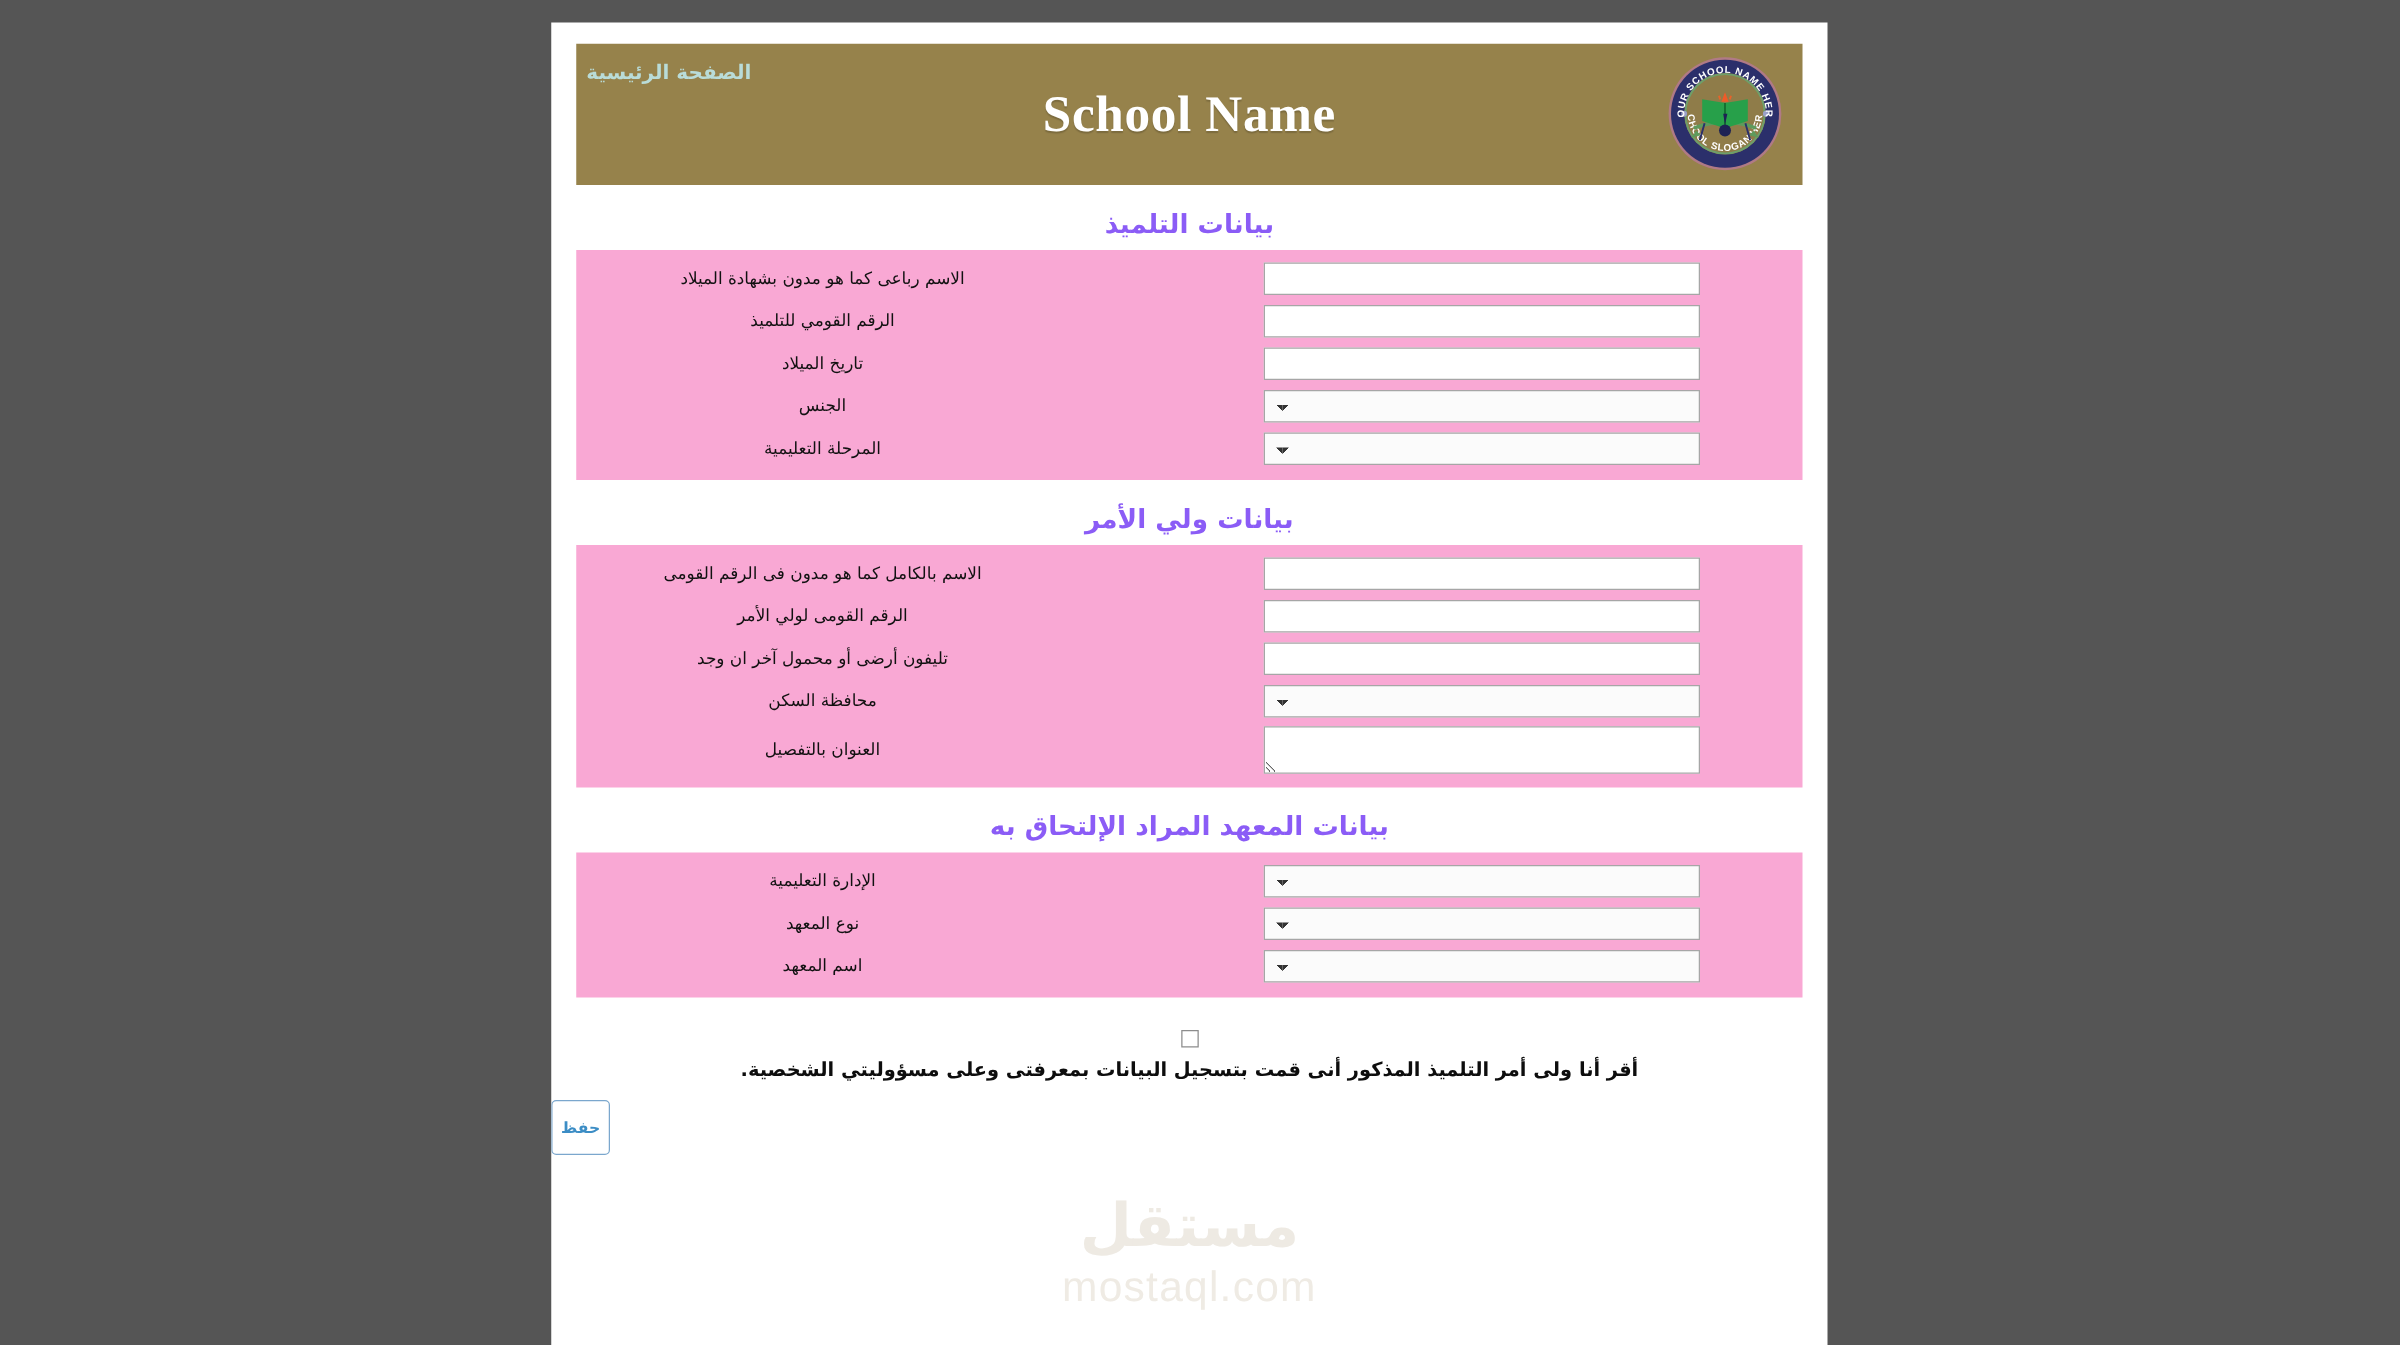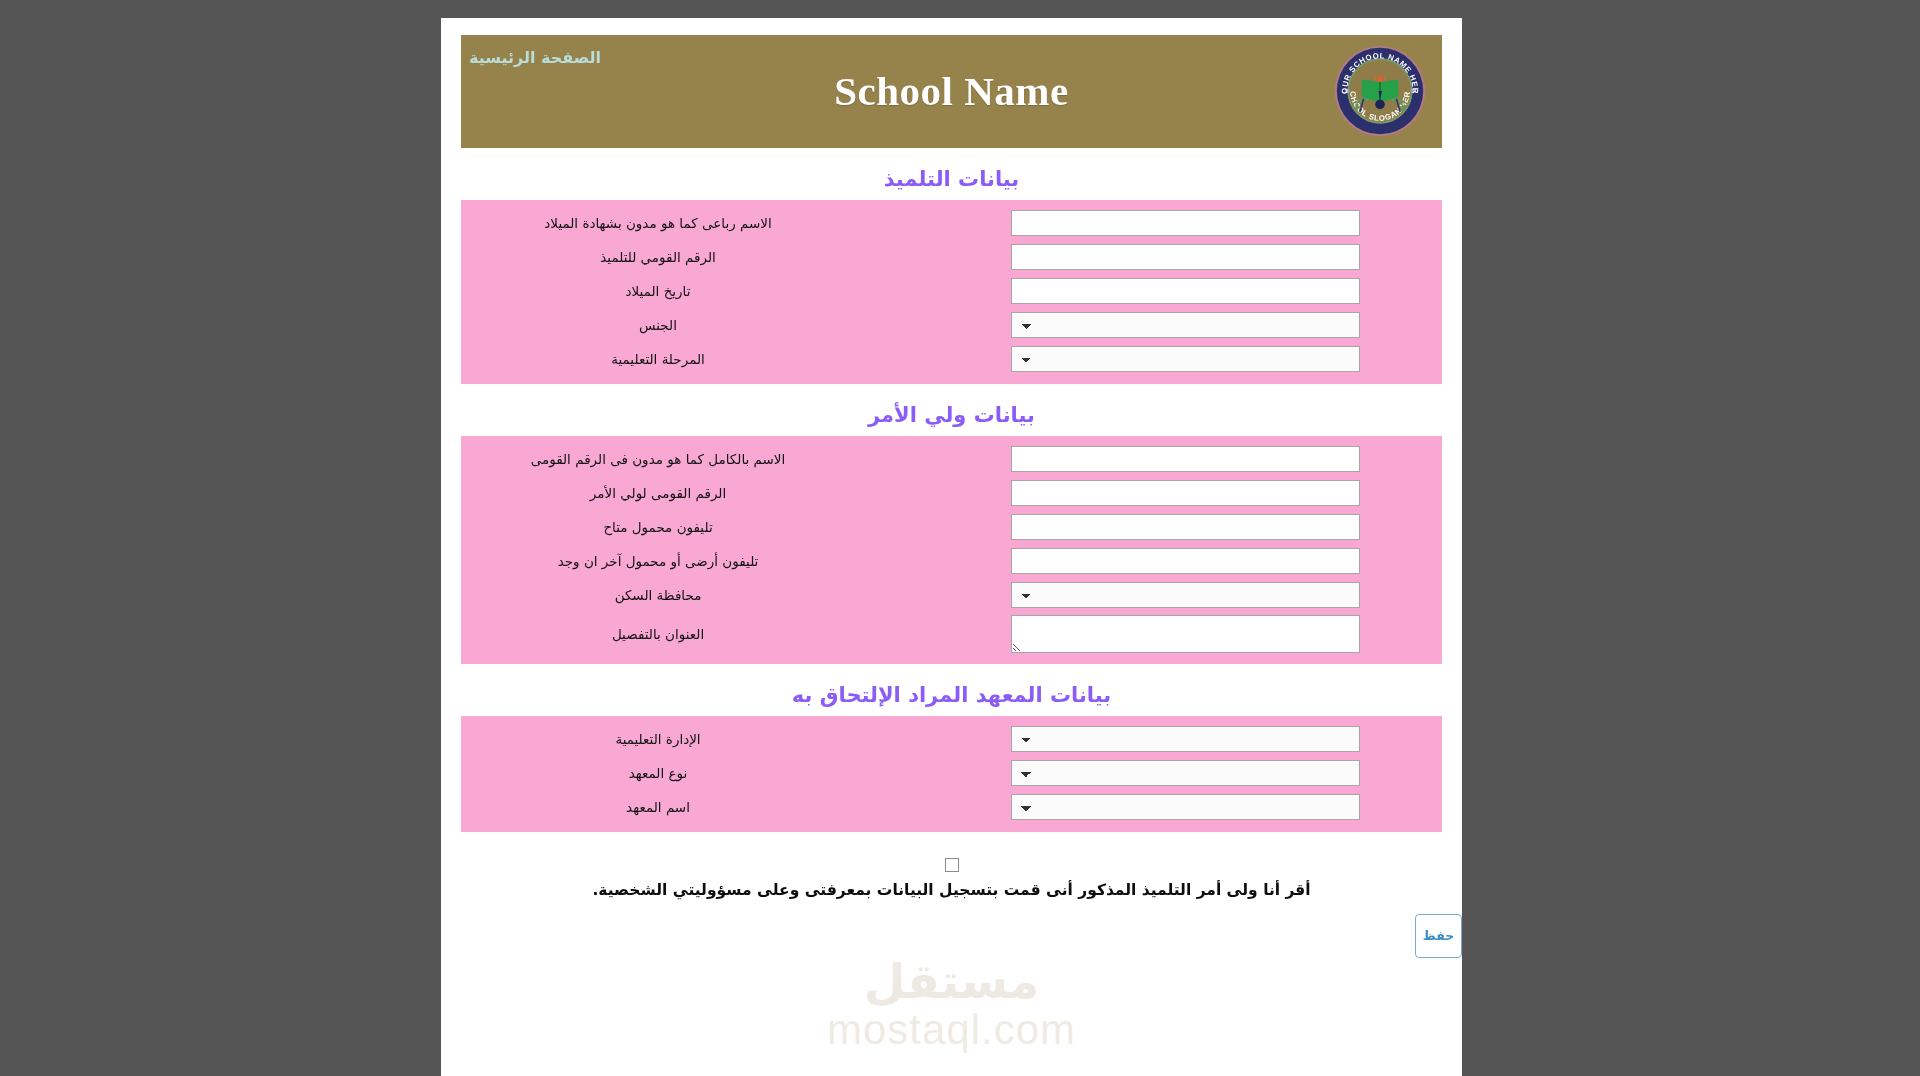--- a/index.html
+++ b/index.html
@@ -171,25 +171,24 @@
     font-size: 15.5px;
     font-weight: bold;
     color: #0d0d0d;
     font-family: "DejaVu Sans", "Liberation Sans", sans-serif;
     white-space: nowrap;
   }
 
   
   .save-wrap {
     display: flex;
-    justify-content: flex-start;
+    justify-content: flex-end;
     margin-top: 15px;
     position: relative;
     z-index: 3;
-    padding-left: 48px;
   }
   .save-button {
     width: 47px;
     height: 44px;
     background: #ffffff;
     border: 1px solid #7ba7cd;
     border-radius: 4px;
     color: #3c8dc5;
     font-size: 12.5px;
     font-weight: bold;
@@ -214,21 +213,21 @@
     display: block;
     font-size: 48px;
     font-weight: bold;
     color: #eeeae3;
     font-family: "DejaVu Sans", "Liberation Sans", sans-serif;
     line-height: 54px;
     letter-spacing: 1px;
   }
   .wm-latin {
     display: block;
-    font-size: 42px;
+    font-size: 34px;
     color: #efebe4;
     font-family: "Liberation Sans", "DejaVu Sans", sans-serif;
     line-height: 44px;
     direction: ltr;
     letter-spacing: 1px;
   }
 </style>
 </head>
 <body>
 
@@ -316,26 +315,20 @@
           <div class="row-label">الاسم بالكامل كما هو مدون فى الرقم القومى</div>
         </div>
         <div class="form-row">
           <div class="row-control">
             <input type="text" class="text-input" aria-label="الرقم القومى لولي الأمر" style="">
           </div>
           <div class="row-label">الرقم القومى لولي الأمر</div>
         </div>
         <div class="form-row">
           <div class="row-control">
-            <input type="text" class="text-input" aria-label="تليفون محمول متاح" style="">
-          </div>
-          <div class="row-label">تليفون محمول متاح</div>
-        </div>
-        <div class="form-row">
-          <div class="row-control">
             <input type="text" class="text-input" aria-label="تليفون أرضى أو محمول آخر ان وجد" style="">
           </div>
           <div class="row-label">تليفون أرضى أو محمول آخر ان وجد</div>
         </div>
         <div class="form-row">
           <div class="row-control">
             <select class="select-input" aria-label="محافظة السكن"><option></option></select>
           </div>
           <div class="row-label">محافظة السكن</div>
         </div>

